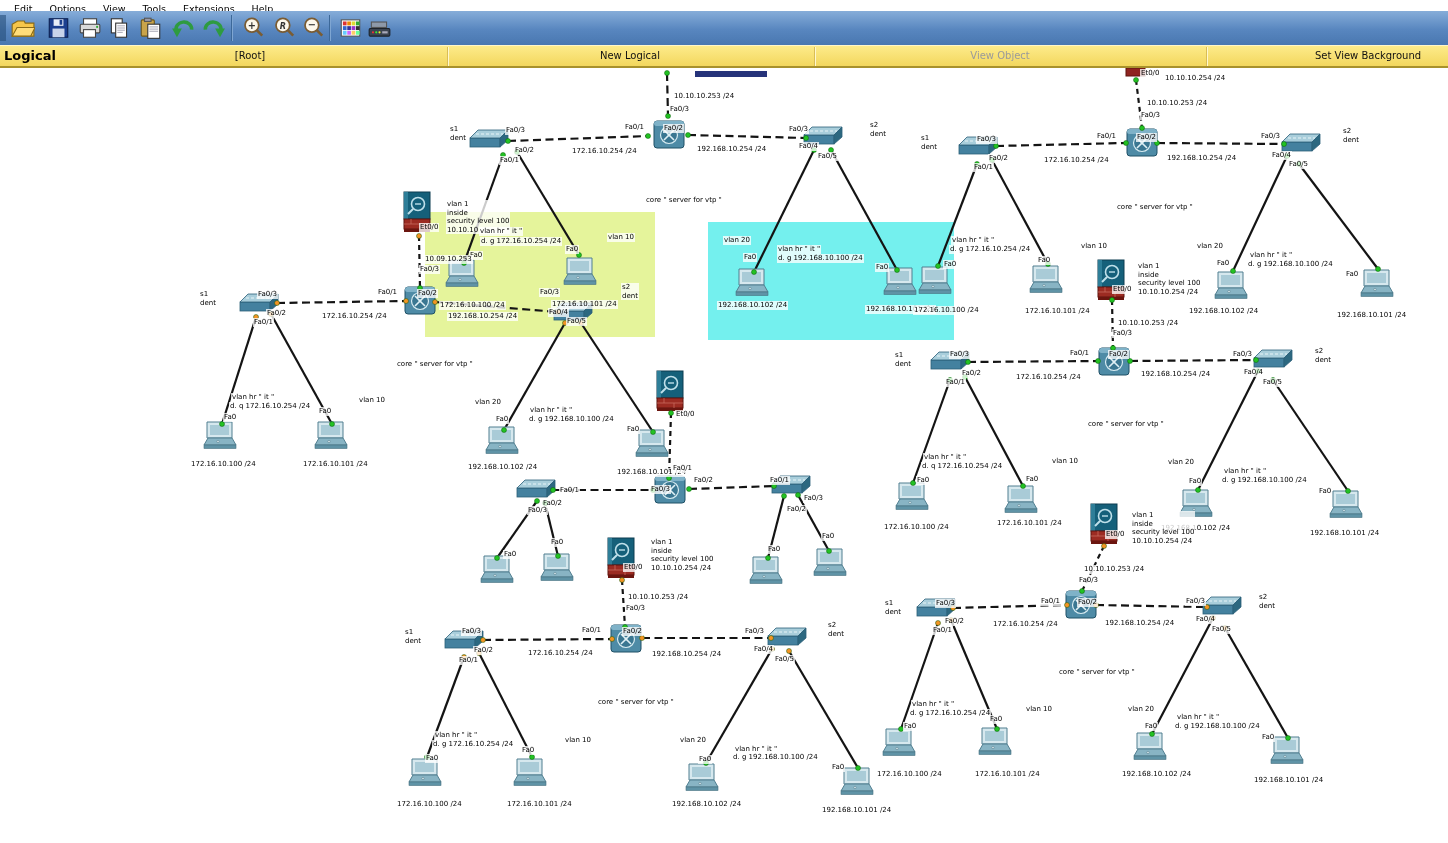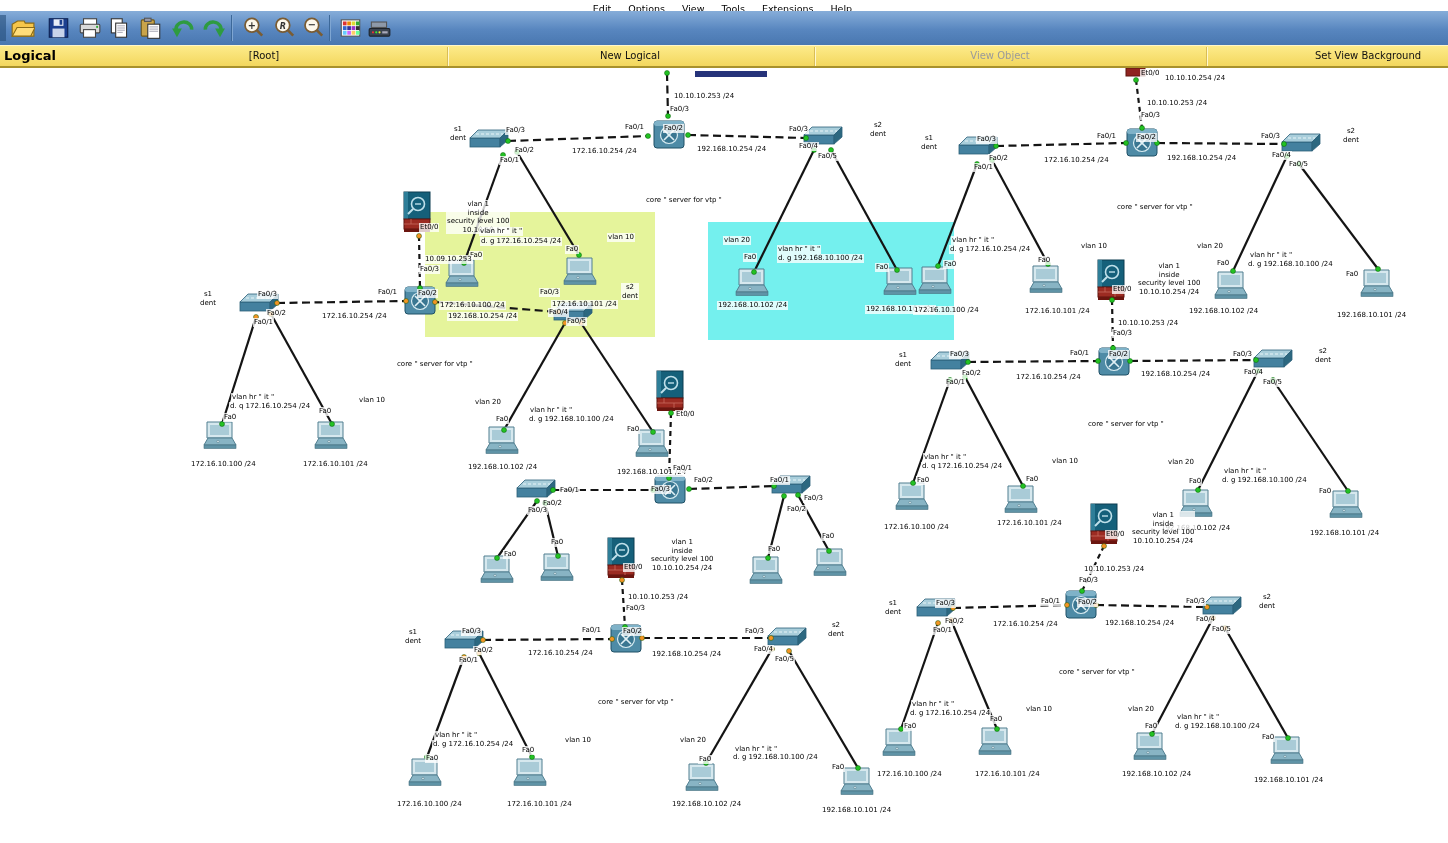--- a/index.html
+++ b/index.html
@@ -1,17 +1,17 @@
 <!DOCTYPE html>
 <html><head>
 <meta charset="utf-8">
 <style>
   html,body{margin:0;padding:0;background:#fff;}
   #app{position:relative;width:1448px;height:843px;overflow:hidden;
-       font-family:"DejaVu Sans","Liberation Sans",sans-serif;background:#fef9c3;text-align:center;}
+       font-family:"DejaVu Sans","Liberation Sans",sans-serif;background:#fef9c3;}
   
   #menubar{position:absolute;left:0;top:0;width:100%;height:11px;background:#fff;overflow:hidden;}
   #menubar .mi{display:inline-block;font-size:9.5px;color:#000;margin-right:17px;line-height:14px;transform:translateY(-3px);cursor:default;}
   #menubar .mi:first-child{margin-left:14px;}
   
   #toolbar{position:absolute;left:0;top:11px;width:100%;height:34px;
            background:linear-gradient(#86add9,#5886bf 55%,#4977b0);border-bottom:1px solid #2e5580;}
   .tbtn{position:absolute;top:4px;width:25px;height:26px;}
   .tbtn svg{width:25px;height:26px;}
   .tsep{position:absolute;top:4px;width:1px;height:26px;background:#3c6899;box-shadow:1px 0 0 #7fa6d2;}
@@ -123,21 +123,21 @@
           <circle cx="8.5" cy="15.5" r="1" fill="#3e3"></circle>
           <circle cx="11.5" cy="15.5" r="1" fill="#ee3"></circle>
           <rect x="14" y="14.5" width="5" height="2" fill="#aab"></rect>
         </svg></div>
     </div>
   <div id="wsbar">
     <div class="mode">Logical</div>
   <div class="wdiv" style="left: 448px;"></div>
       <div class="wdiv" style="left: 815px;"></div>
       <div class="wdiv" style="left: 1207px;"></div>
-      <div class="wbtn" style="left: 264px;">[Root]</div>
+      <div class="wbtn" style="left: 250px;">[Root]</div>
       <div class="wbtn" style="left: 630px;">New Logical</div>
       <div class="wbtn disabled" style="left: 1000px;">View Object</div>
       <div class="wbtn" style="left: 1368px;">Set View Background</div>
     </div>
   <div class="navbtn" style="left:27px;top:70px;width:27px;height:27px;">
     <svg viewBox="0 0 24 24">
         <path d="M6 3 h8 l4 4 v14 h-12 z" fill="#fff" stroke="#888"></path>
         <path d="M14 3 l4 4 h-4 z" fill="#ddd" stroke="#888"></path>
       </svg>
   </div>

